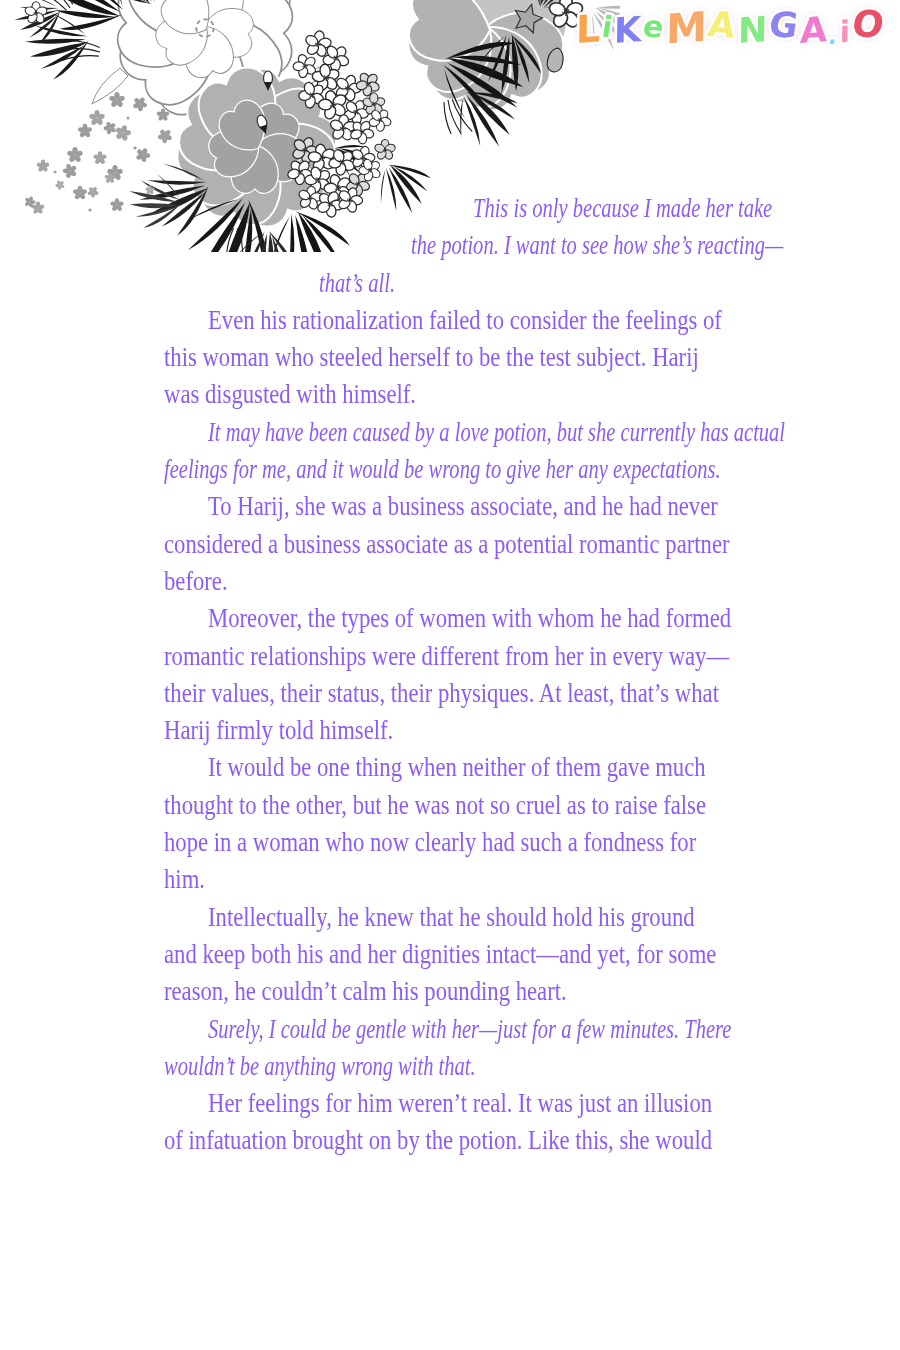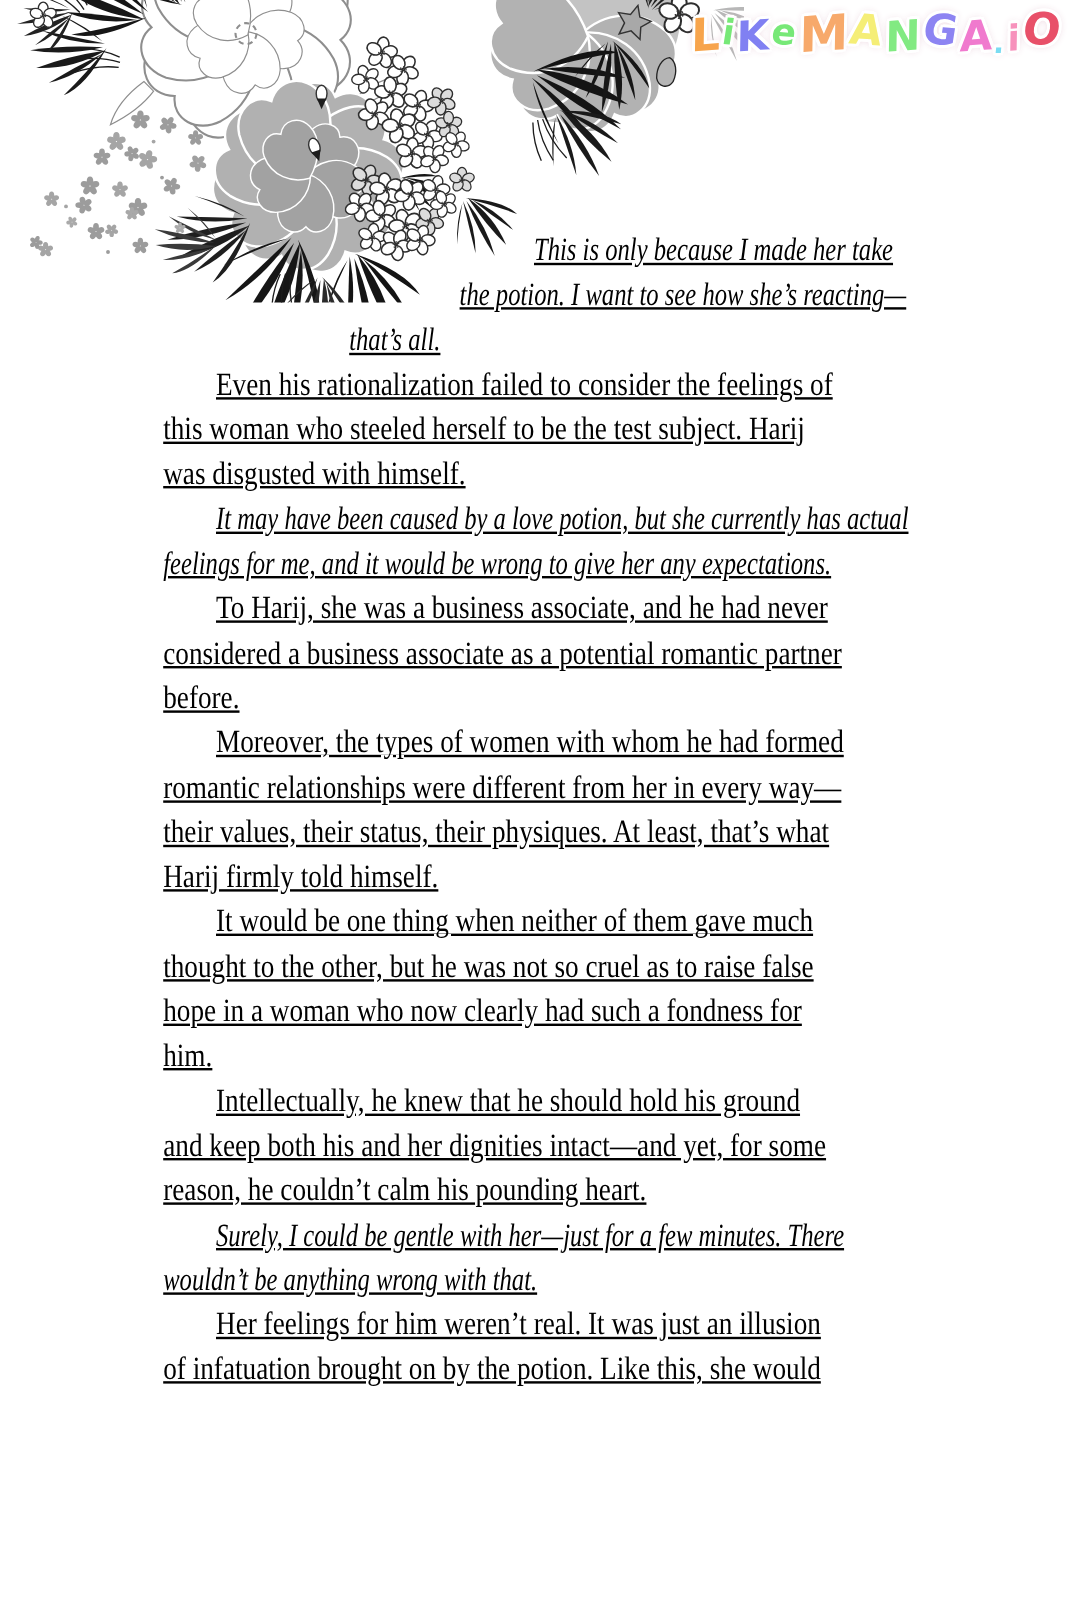--- a/index.html
+++ b/index.html
@@ -18,21 +18,21 @@
   .wm span:nth-child(2n){transform:translateY(-3px) rotate(4deg);}
   .wm span:nth-child(2n+1){transform:translateY(2px) rotate(-4deg);}
   .wm span:nth-child(1){font-size:38px;}
   .wm span:nth-child(2){font-size:29px;}
   .wm span:nth-child(4){font-size:30px;}
   .wm span:nth-child(5){font-size:41px;}
   .wm span:nth-child(10){font-size:24px;transform:translateY(4px);}
   .wm span:nth-child(11){font-size:30px;}
   .wm span:nth-child(12){font-size:37px;}
   
-  .textcol{position:absolute;left:136px;top:190px;width:730px;color:#000000;text-decoration:underline;}
+  .textcol{position:absolute;left:164px;top:190px;width:730px;color:#8b5cf6;}
   .tl{height:37.3px;line-height:37.3px;font-size:27px;white-space:nowrap;
       transform:scaleX(.84);transform-origin:0 55%;}
   .tl.it{font-style:italic;transform:scaleX(.76);}
 </style>
 </head>
 <body>
 
 <div class="page">
 
   <svg class="floral" viewBox="0 0 620 252" width="620" height="252" aria-hidden="true">

